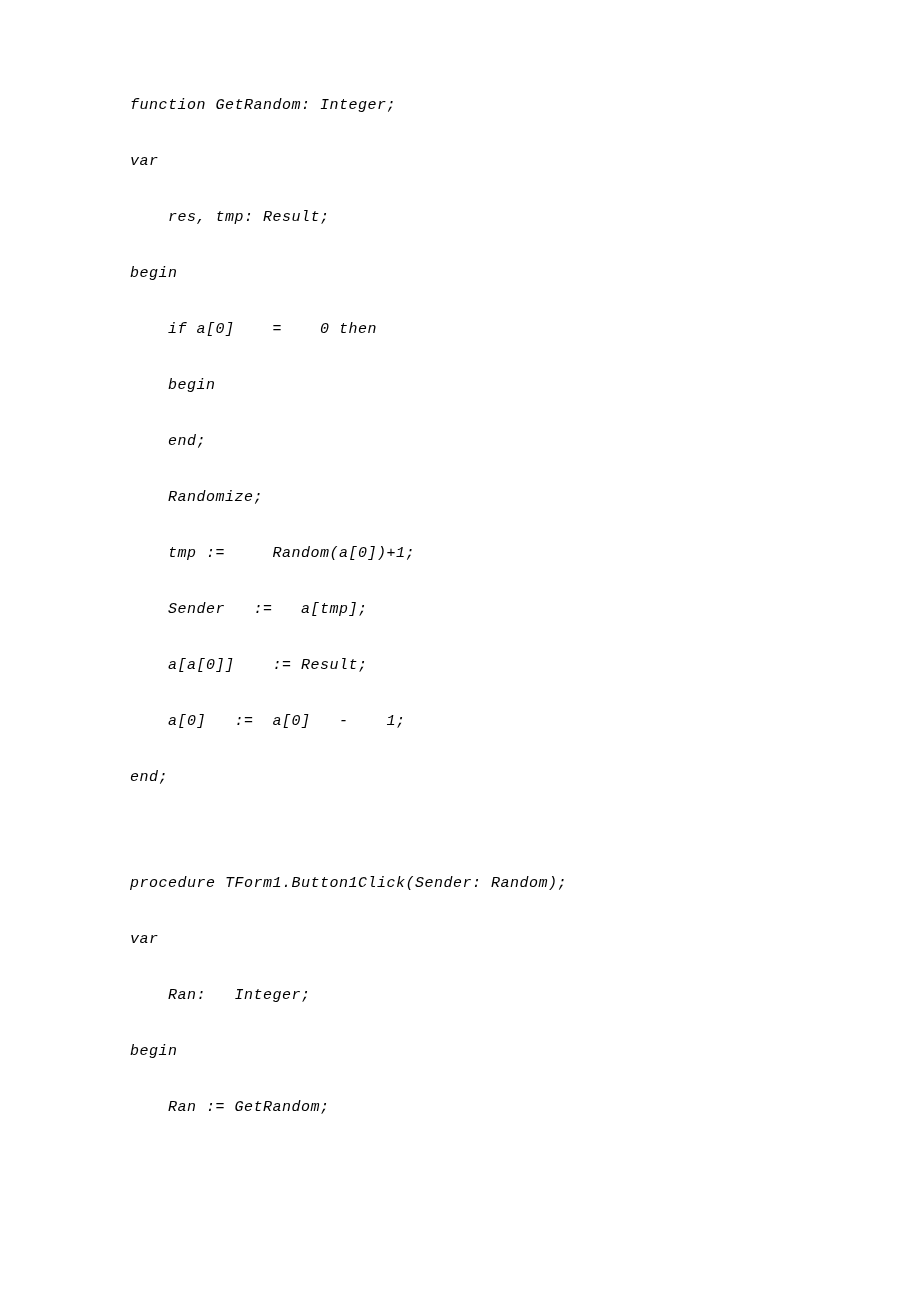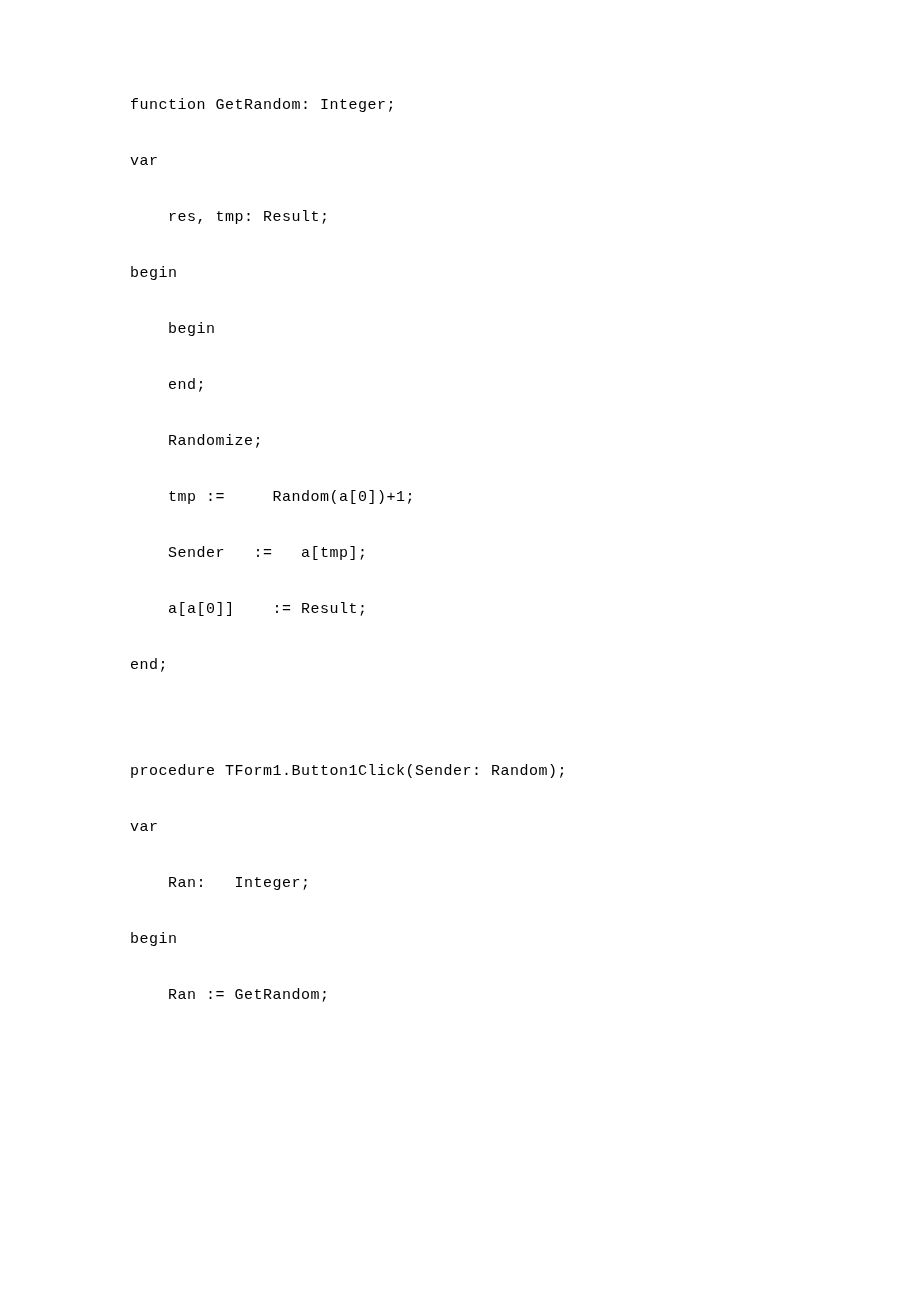--- a/index.html
+++ b/index.html
@@ -13,40 +13,43 @@
     line-height: 1.4;
   }
   .page {
     padding: 95px 115px 90px 130px;
     box-sizing: border-box;
   }
   .code-line {
     white-space: pre;
     margin-bottom: 35px;
     letter-spacing: 0.5px;
+    font-style: italic;
   }
   .blank-line {
     height: 35px;
     margin-bottom: 15px;
   }
 </style>
 </head>
 <body>
 
 <div class="page">
   <div class="code-line">function GetRandom: Integer;</div>
   <div class="code-line">var</div>
   <div class="code-line">    res, tmp: Result;</div>
   <div class="code-line">begin</div>
+  <div class="code-line">    if a[0]    =    0 then</div>
   <div class="code-line">    begin</div>
   <div class="code-line">    end;</div>
   <div class="code-line">    Randomize;</div>
   <div class="code-line">    tmp :=     Random(a[0])+1;</div>
   <div class="code-line">    Sender   :=   a[tmp];</div>
   <div class="code-line">    a[a[0]]    := Result;</div>
+  <div class="code-line">    a[0]   :=  a[0]   -    1;</div>
   <div class="code-line">end;</div>
   <div class="blank-line"></div>
   <div class="code-line">procedure TForm1.Button1Click(Sender: Random);</div>
   <div class="code-line">var</div>
   <div class="code-line">    Ran:   Integer;</div>
   <div class="code-line">begin</div>
   <div class="code-line">    Ran := GetRandom;</div>
 </div>
 
 </body></html>

